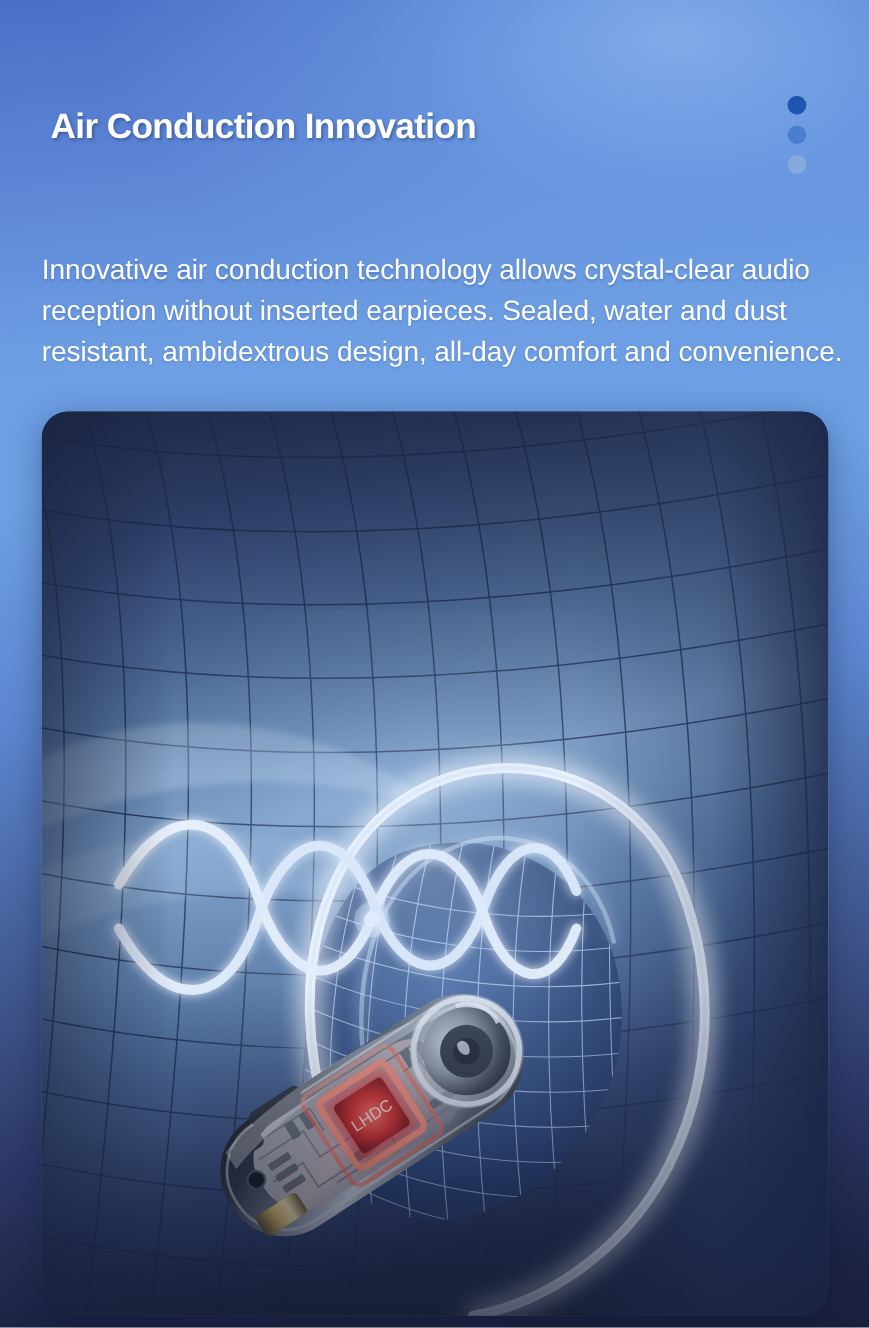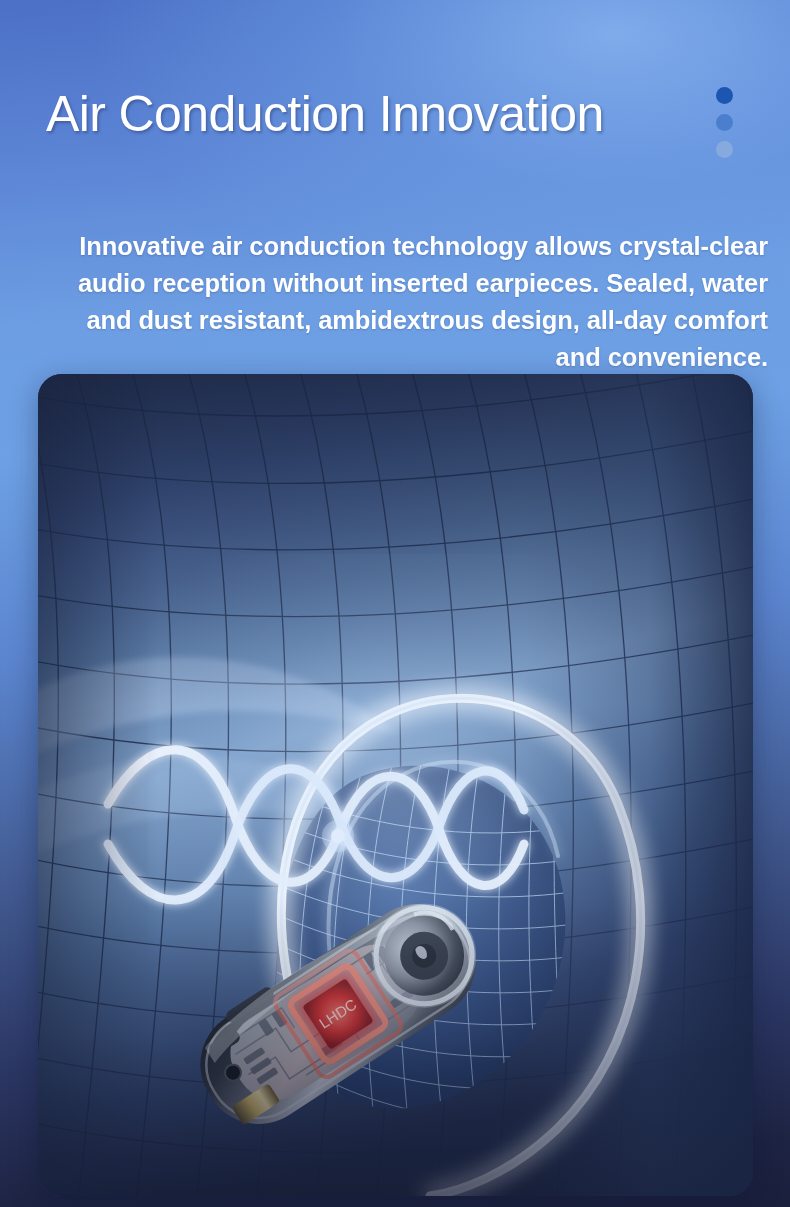--- a/index.html
+++ b/index.html
@@ -34,22 +34,22 @@
   }
 
   
   .headline{
     position:absolute;
     left:46px; top:80px;
     width:660px;
   }
   .h-line{
     color:#ffffff;
-    font-size:50px;
-    font-weight:400;
+    font-size:32px;
+    font-weight:700;
     line-height:68px;
     letter-spacing:-0.6px;
     white-space:nowrap;
     text-shadow:1.5px 2px 3px rgba(30,50,100,.45);
     font-stretch:condensed;
   }
   .dots{
     position:absolute;
     right:57px; top:87px;
     width:18px;
@@ -61,24 +61,23 @@
   .dot.d2{ background:#4b7fcd; }
   .dot.d3{ background:#86aadd; }
 
   .subtext{
     position:absolute;
     left:38px; top:228px;
     width:730px;
     color:#ffffff;
     font-size:25.5px;
     line-height:37px;
-    font-weight:700;
+    font-weight:400;
     letter-spacing:-0.1px;
     text-shadow:0 1px 2px rgba(30,50,100,.25);
-    text-align:right;
   }
 
   
   .hero{
     position:absolute;
     left:38px; top:374px;
     width:715px; height:822px;
     border-radius:24px;
     overflow:hidden;
     background:

